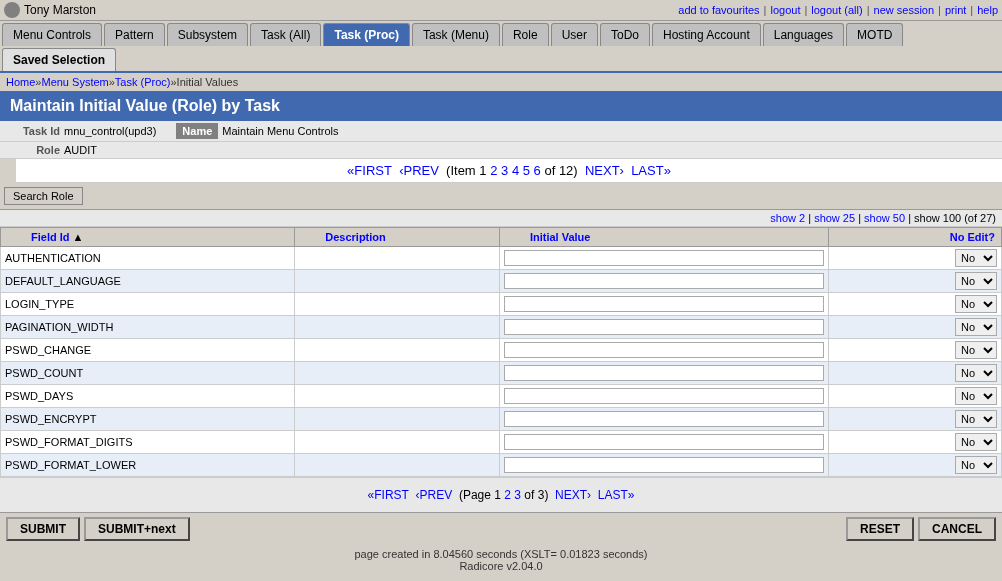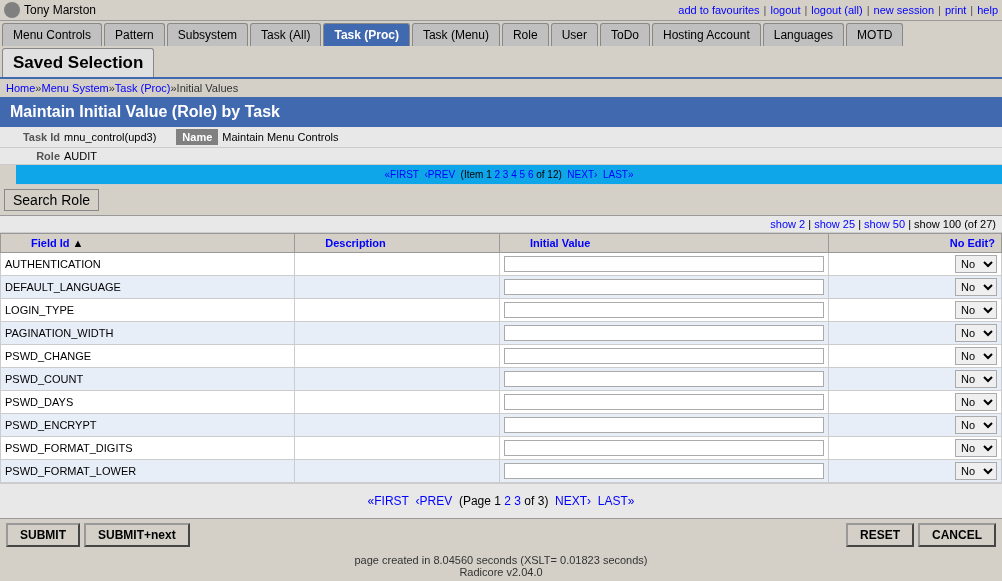--- a/index.html
+++ b/index.html
@@ -12,44 +12,44 @@
     .top-bar-right a { color: #00f; text-decoration: none; }
     .top-bar-right .sep { color: #555; }
 
     
     .nav-tabs { background: #d4d0c8; display: flex; padding: 2px 2px 0 2px; gap: 2px; flex-wrap: wrap; }
     .nav-tab { background: #c0c0c0; border: 1px solid #888; border-bottom: none; padding: 4px 10px; cursor: pointer; font-size: 12px; color: #000; border-radius: 3px 3px 0 0; }
     .nav-tab.active { background: #4169b0; color: #fff; font-weight: bold; }
 
     
     .nav-tabs2 { background: #d4d0c8; display: flex; padding: 2px 2px 0 2px; gap: 2px; border-bottom: 2px solid #4169b0; }
-    .nav-tab2 { background: #c0c0c0; border: 1px solid #888; border-bottom: none; padding: 4px 10px; cursor: pointer; font-size: 17px; color: #000; border-radius: 3px 3px 0 0; }
+    .nav-tab2 { background: #c0c0c0; border: 1px solid #888; border-bottom: none; padding: 4px 10px; cursor: pointer; font-size: 12px; color: #000; border-radius: 3px 3px 0 0; }
     .nav-tab2.active { background: #e0e0e0; color: #000; font-weight: bold; }
 
     
     .breadcrumb { padding: 3px 6px; font-size: 11px; background: #d4d0c8; }
     .breadcrumb a { color: #00f; text-decoration: none; }
     .breadcrumb span { color: #333; }
 
     
     .page-title { background: #4169b0; color: #fff; font-size: 16px; font-weight: bold; padding: 6px 10px; }
 
     
     .form-row { background: #e8e8e8; display: flex; align-items: center; padding: 2px 4px; border-bottom: 1px solid #ccc; }
     .form-label { color: #555; font-weight: bold; font-size: 11px; min-width: 60px; text-align: right; padding-right: 4px; }
     .form-value { color: #000; font-size: 11px; }
     .form-name-label { color: #fff; background: #808080; font-weight: bold; padding: 2px 6px; font-size: 11px; margin-left: 20px; }
 
     
-    .pagination { text-align: center; padding: 4px; font-size: 10px; background: #0ea5e9; border-bottom: 1px solid #ccc; margin-left: 16px; }
+    .pagination { text-align: center; padding: 4px; font-size: 13px; background: #ffffff; border-bottom: 1px solid #ccc; margin-left: 16px; }
     .pagination a { color: #00f; text-decoration: none; }
 
     
     .search-bar { padding: 4px; background: #d4d0c8; border-bottom: 1px solid #999; }
-    .search-btn { background: #d4d0c8; border: 1px solid #888; padding: 2px 8px; cursor: pointer; font-size: 14px; }
+    .search-btn { background: #d4d0c8; border: 1px solid #888; padding: 2px 8px; cursor: pointer; font-size: 11px; }
 
     
     .show-controls { text-align: right; padding: 2px 6px; font-size: 11px; background: #e8e8e8; border-bottom: 1px solid #ccc; }
     .show-controls a { color: #00f; text-decoration: none; }
 
     
     .data-table { width: 100%; border-collapse: collapse; }
     .data-table th { background: #d4d0c8; border: 1px solid #999; padding: 3px 6px; text-align: left; font-size: 11px; }
     .data-table th a { color: #00f; text-decoration: none; margin-left: 24px; }
     .data-table th.right { text-align: right; }

